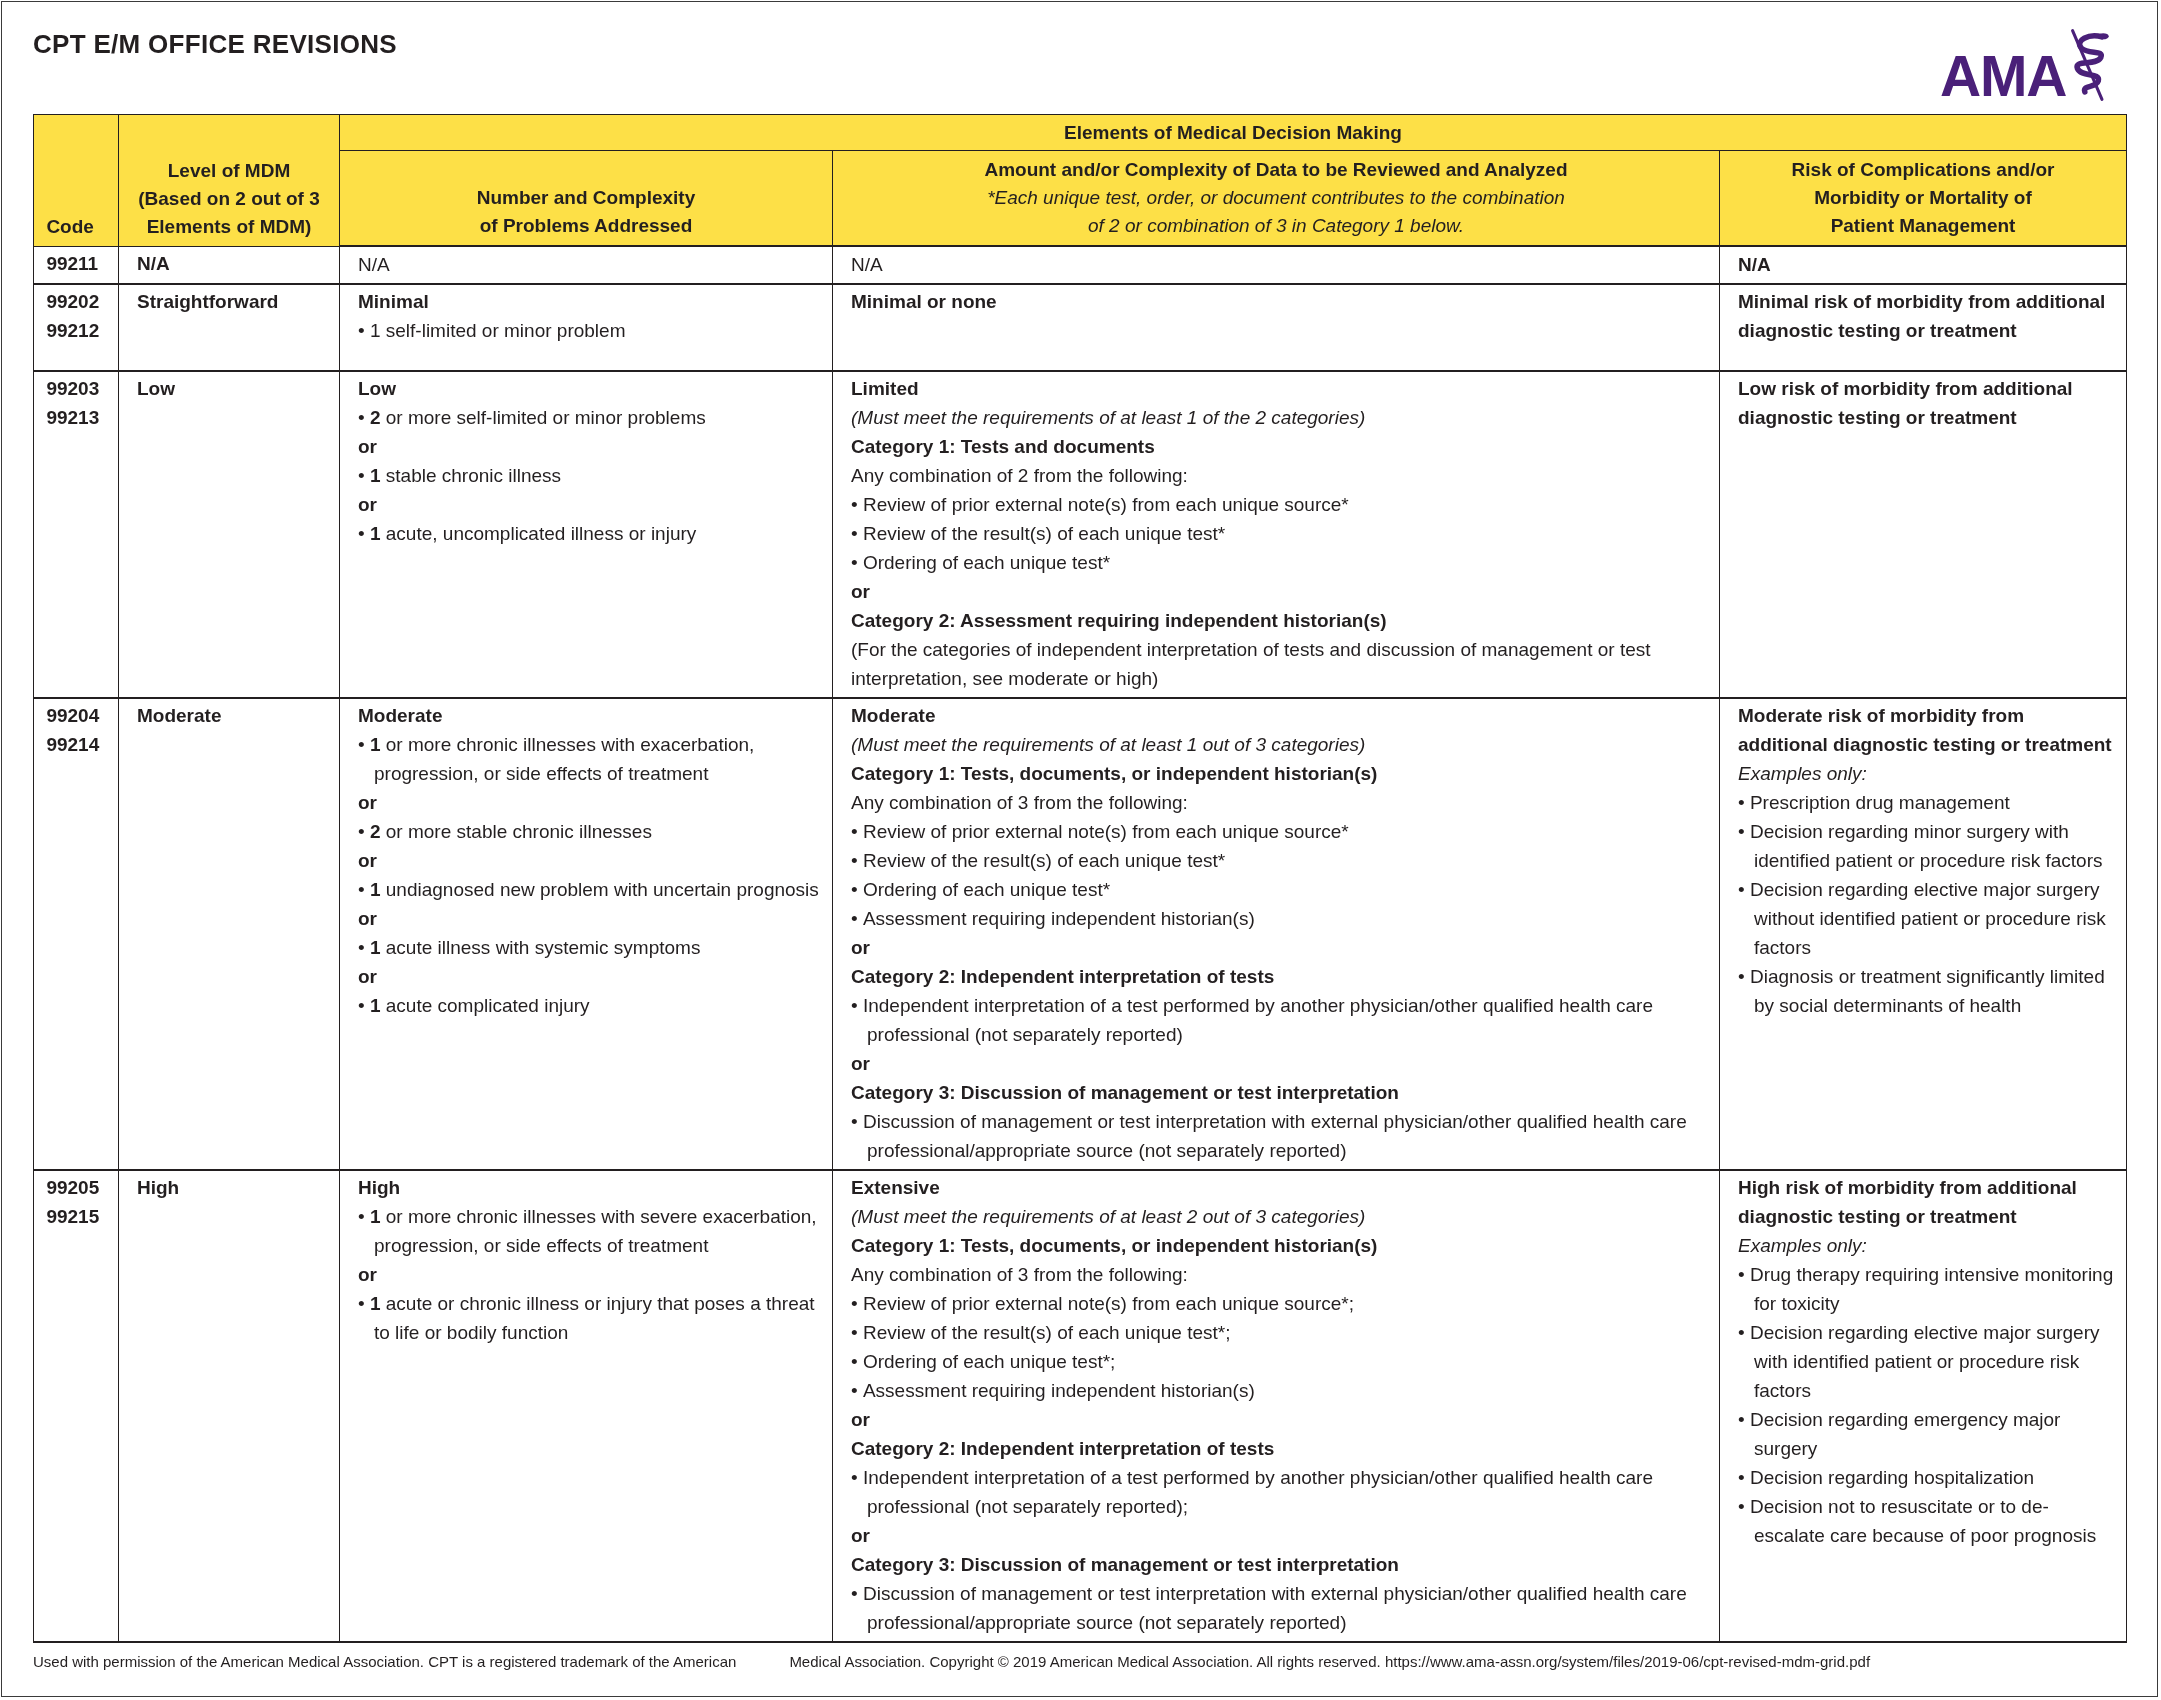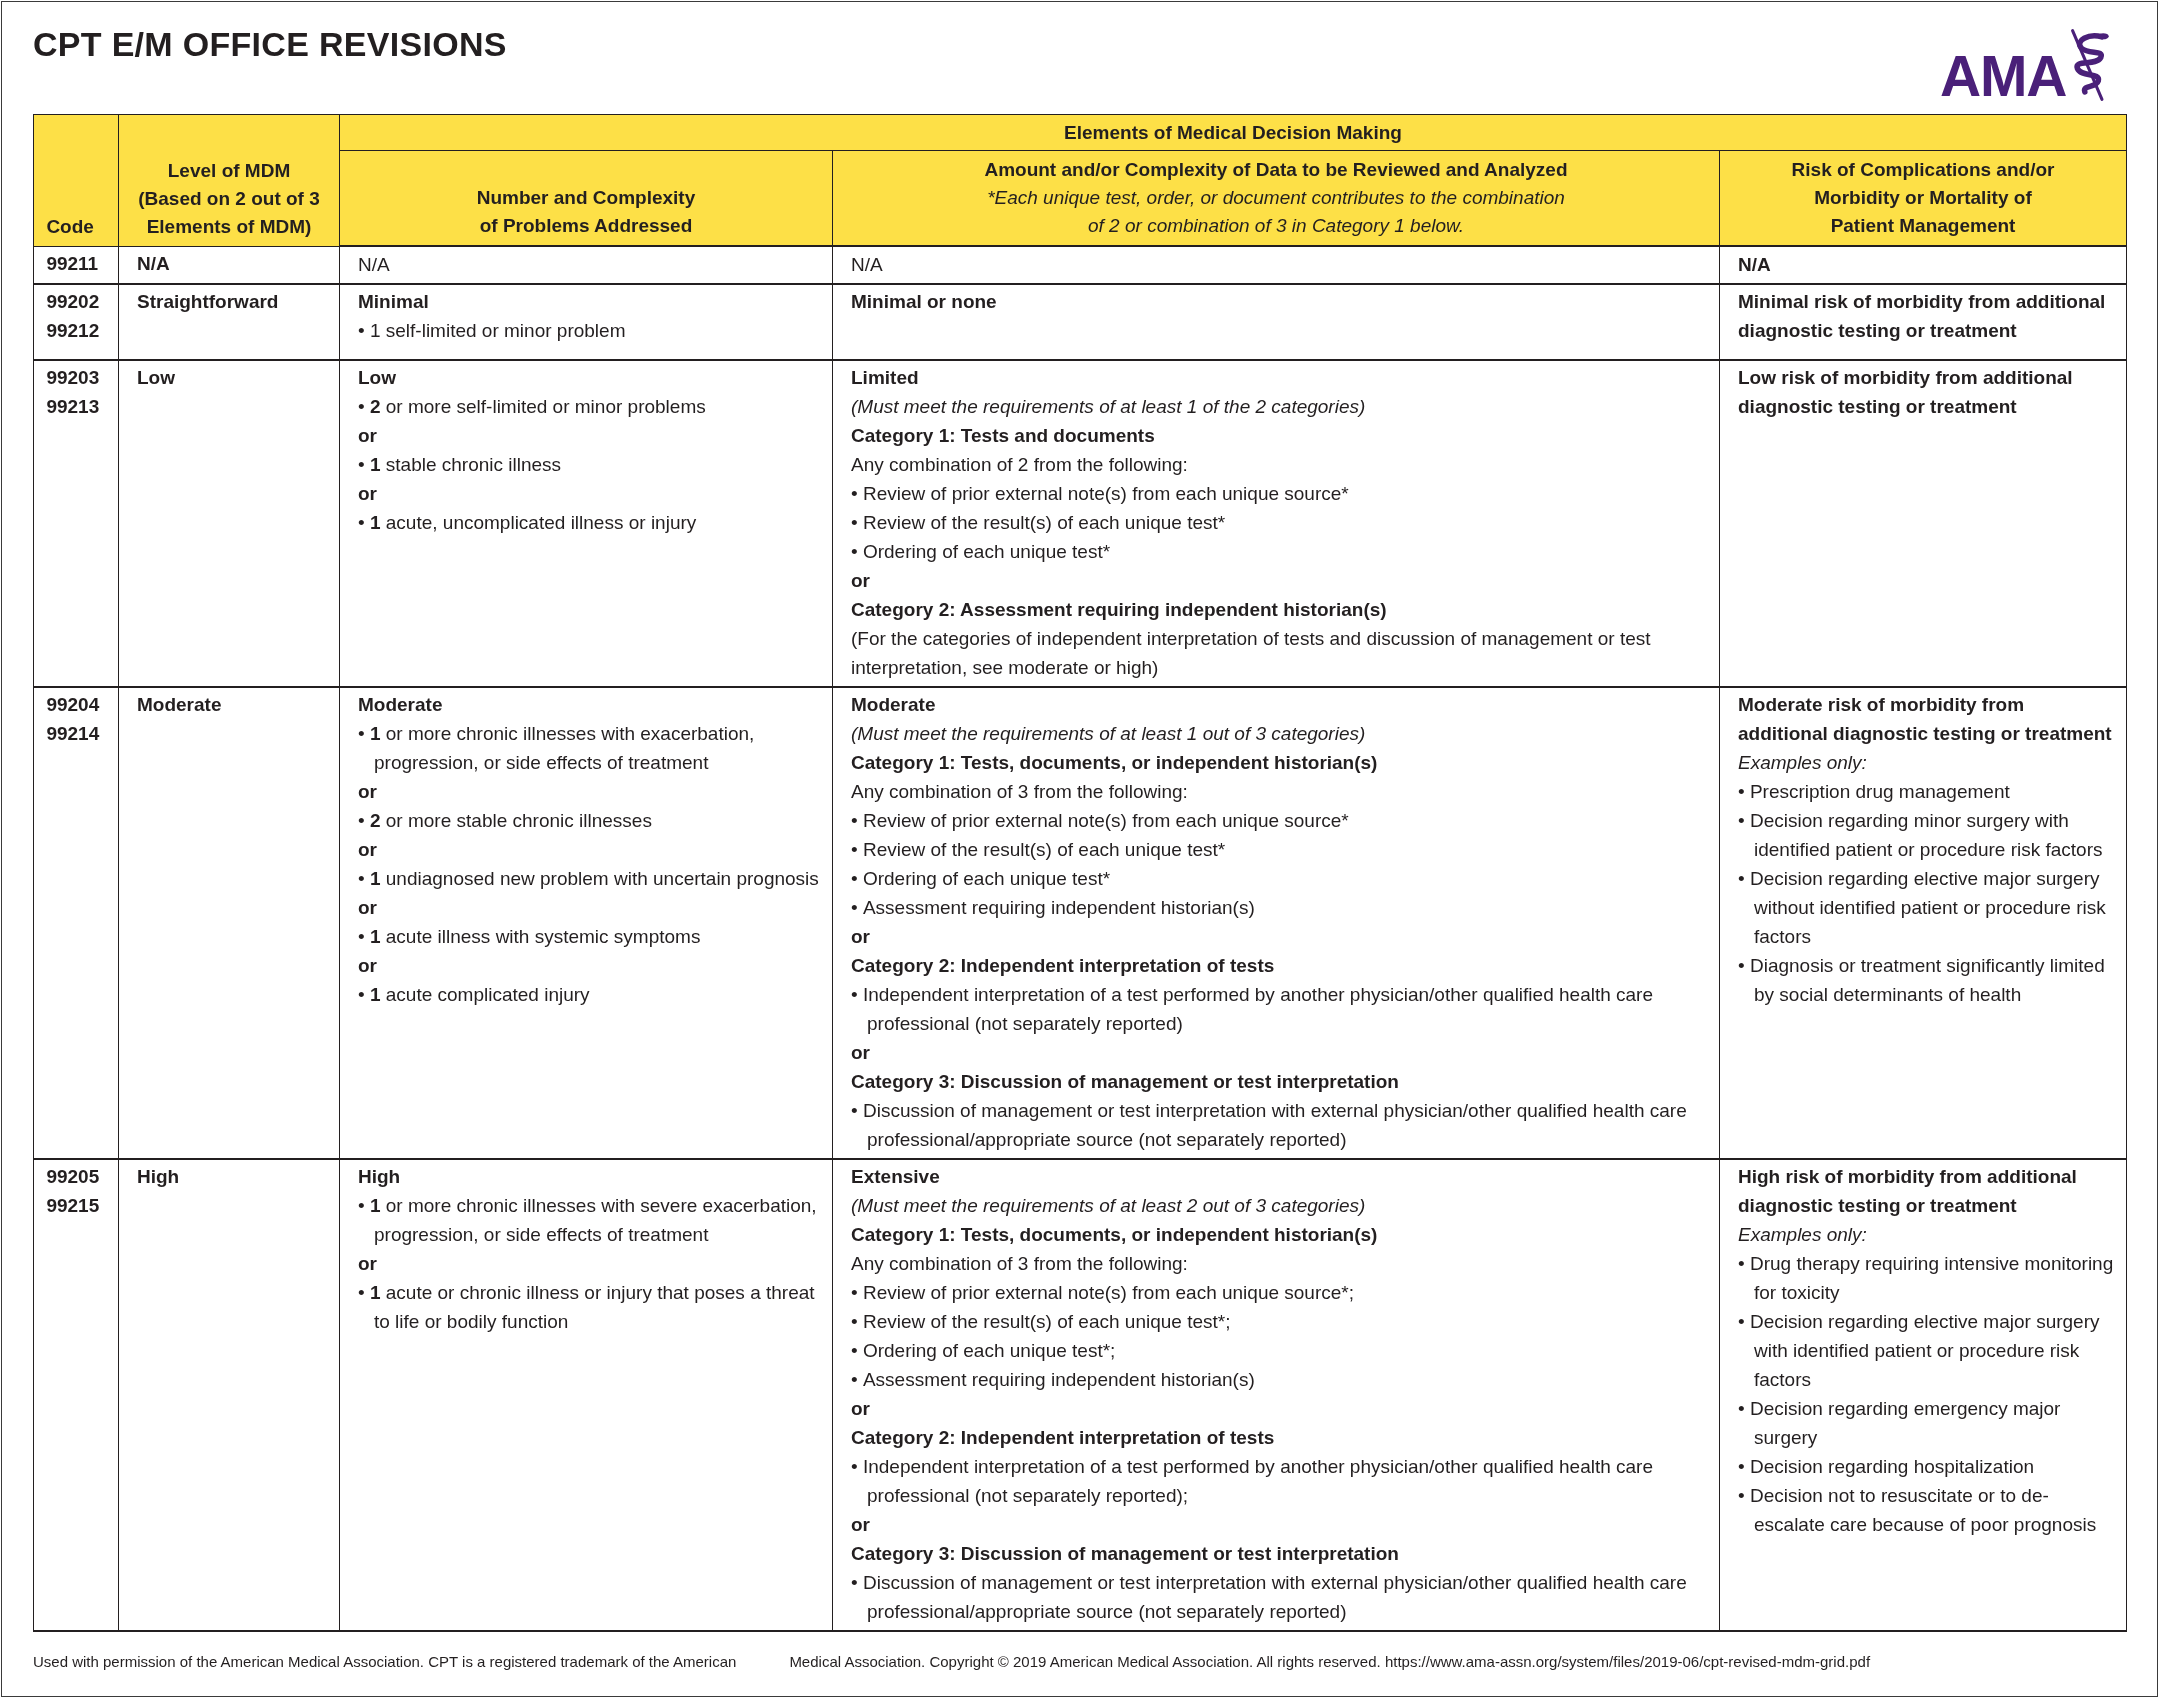--- a/index.html
+++ b/index.html
@@ -1,20 +1,20 @@
 <!DOCTYPE html>
 <html style="font-size:10px"><head>
 <meta charset="utf-8">
 <style>
   html, body { margin:0; padding:0; background:#ffffff; }
   body { width:2161px; height:1701px; position:relative; overflow:hidden;
          font-family:"Liberation Sans", sans-serif; color:#231f20; }
   .frame { position:absolute; left:1.2px; top:1.2px; width:2157px; height:1696px;
            border:1.9px solid #3a3a3a; box-sizing:border-box; }
-  .title { position:absolute; left:33px; top:28px; font-weight:bold; font-size:34px;
+  .title { position:absolute; left:33px; top:28px; font-weight:bold; font-size:26px;
            line-height:32px; letter-spacing:0.3px; }
   .title div { white-space:nowrap; }
   .logo { position:absolute; left:1940px; top:28px; width:179px; height:74px; }
   .logo .ama { position:absolute; left:0; top:17px; font-size:57px; font-weight:bold;
                color:#4a2079; letter-spacing:-1.2px; line-height:62px; font-family:"Liberation Sans", sans-serif; }
   .logo svg { position:absolute; left:124px; top:0; }
 
   table.grid { position:absolute; left:33px; top:114px; width:2092px;
                border-collapse:collapse; table-layout:fixed; font-size:19px; line-height:29px; }
   table.grid col.c0 { width:85px; }
@@ -105,21 +105,21 @@
         <td>
           <span class="line">N/A</span>
         </td>
         <td>
           <span class="line">N/A</span>
         </td>
         <td>
           <span class="line b">N/A</span>
         </td>
       </tr>
-      <tr class="row" style="height: 76px;">
+      <tr class="row" style="height: 87px;">
         <td class="code">
           <span class="line">99202</span>
           <span class="line">99212</span>
         </td>
         <td class="lvl">Straightforward</td>
         <td>
           <span class="line b">Minimal</span>
           <span class="bul"><span>1 self-limited or minor problem</span></span>
         </td>
         <td>

